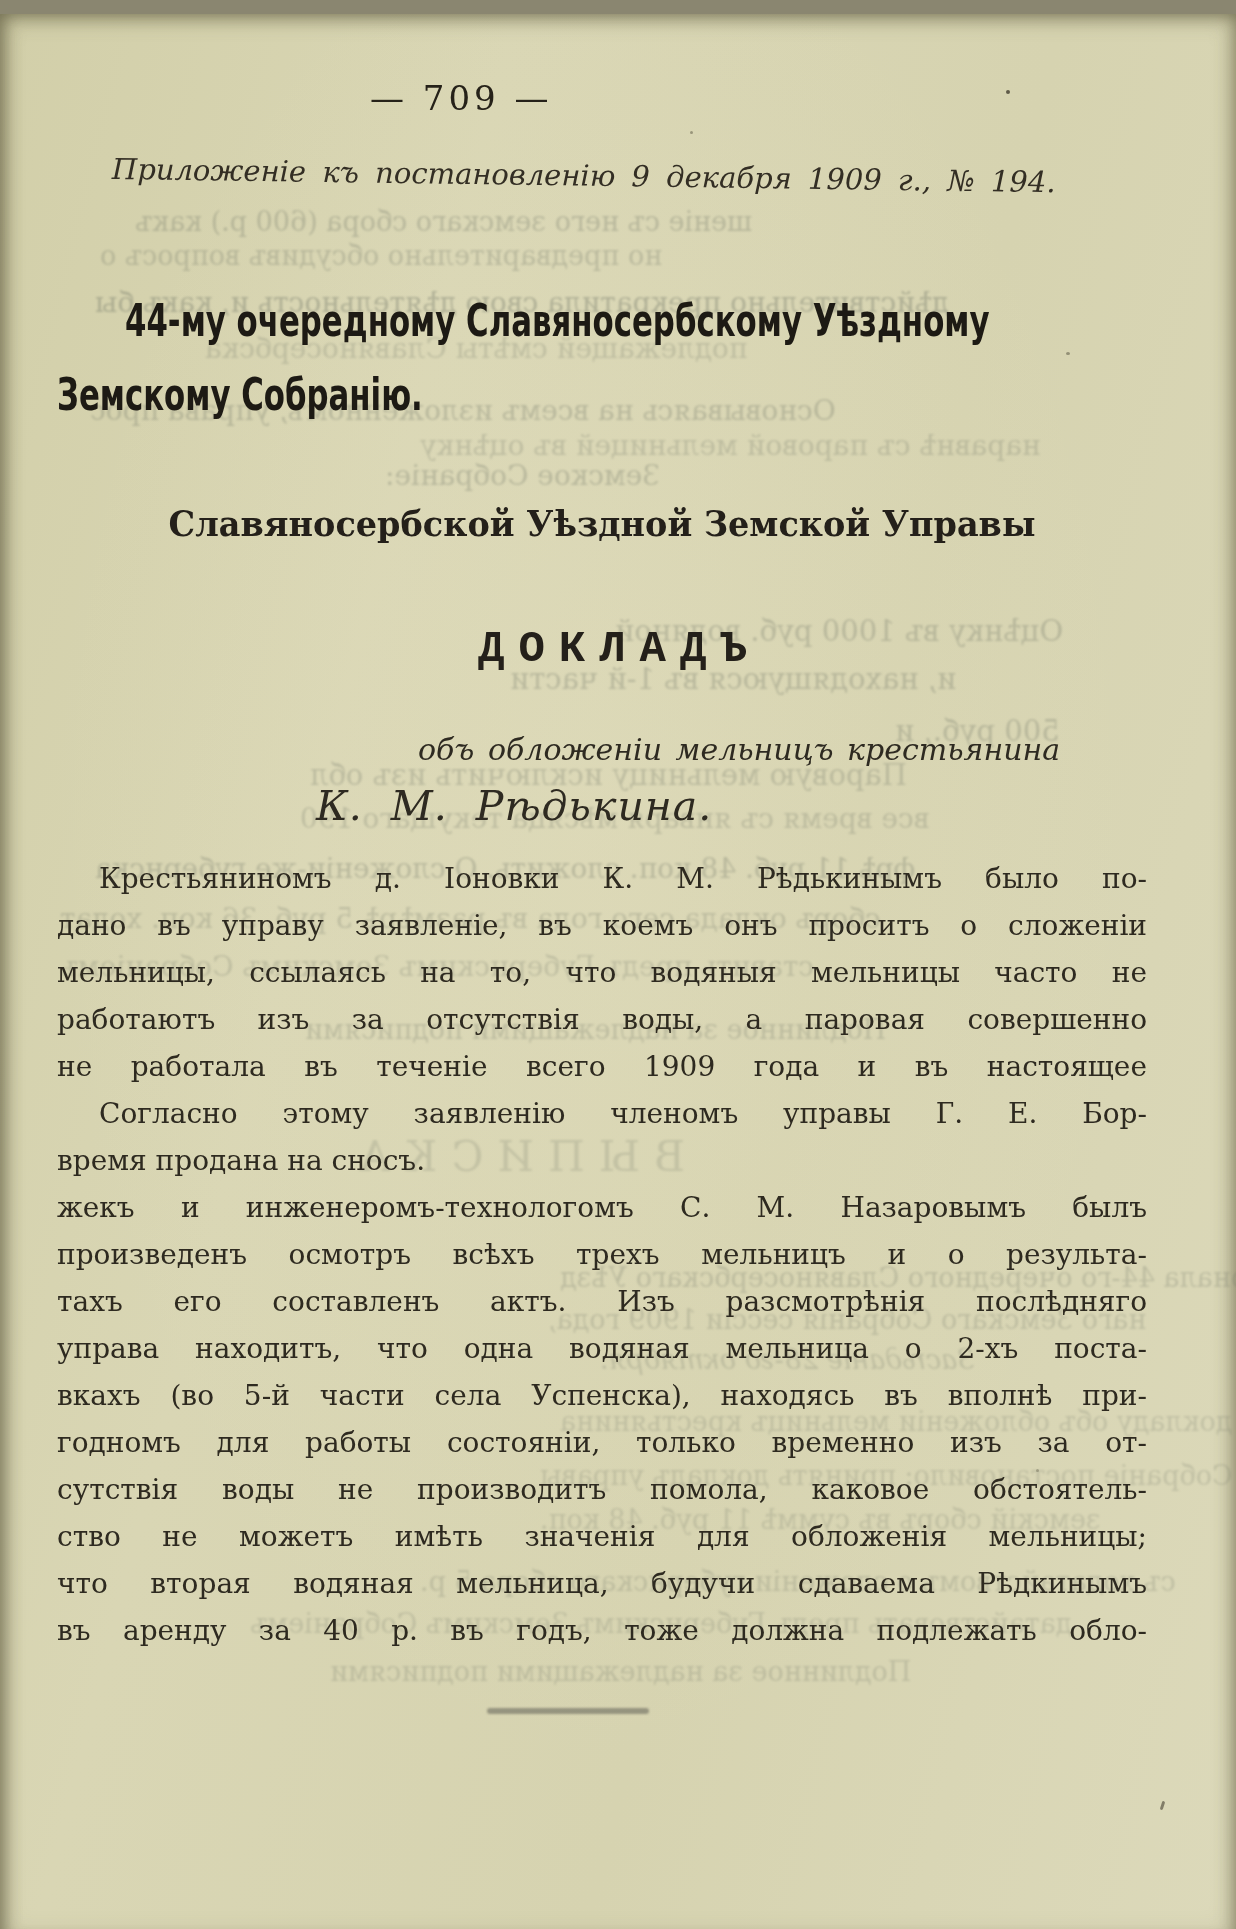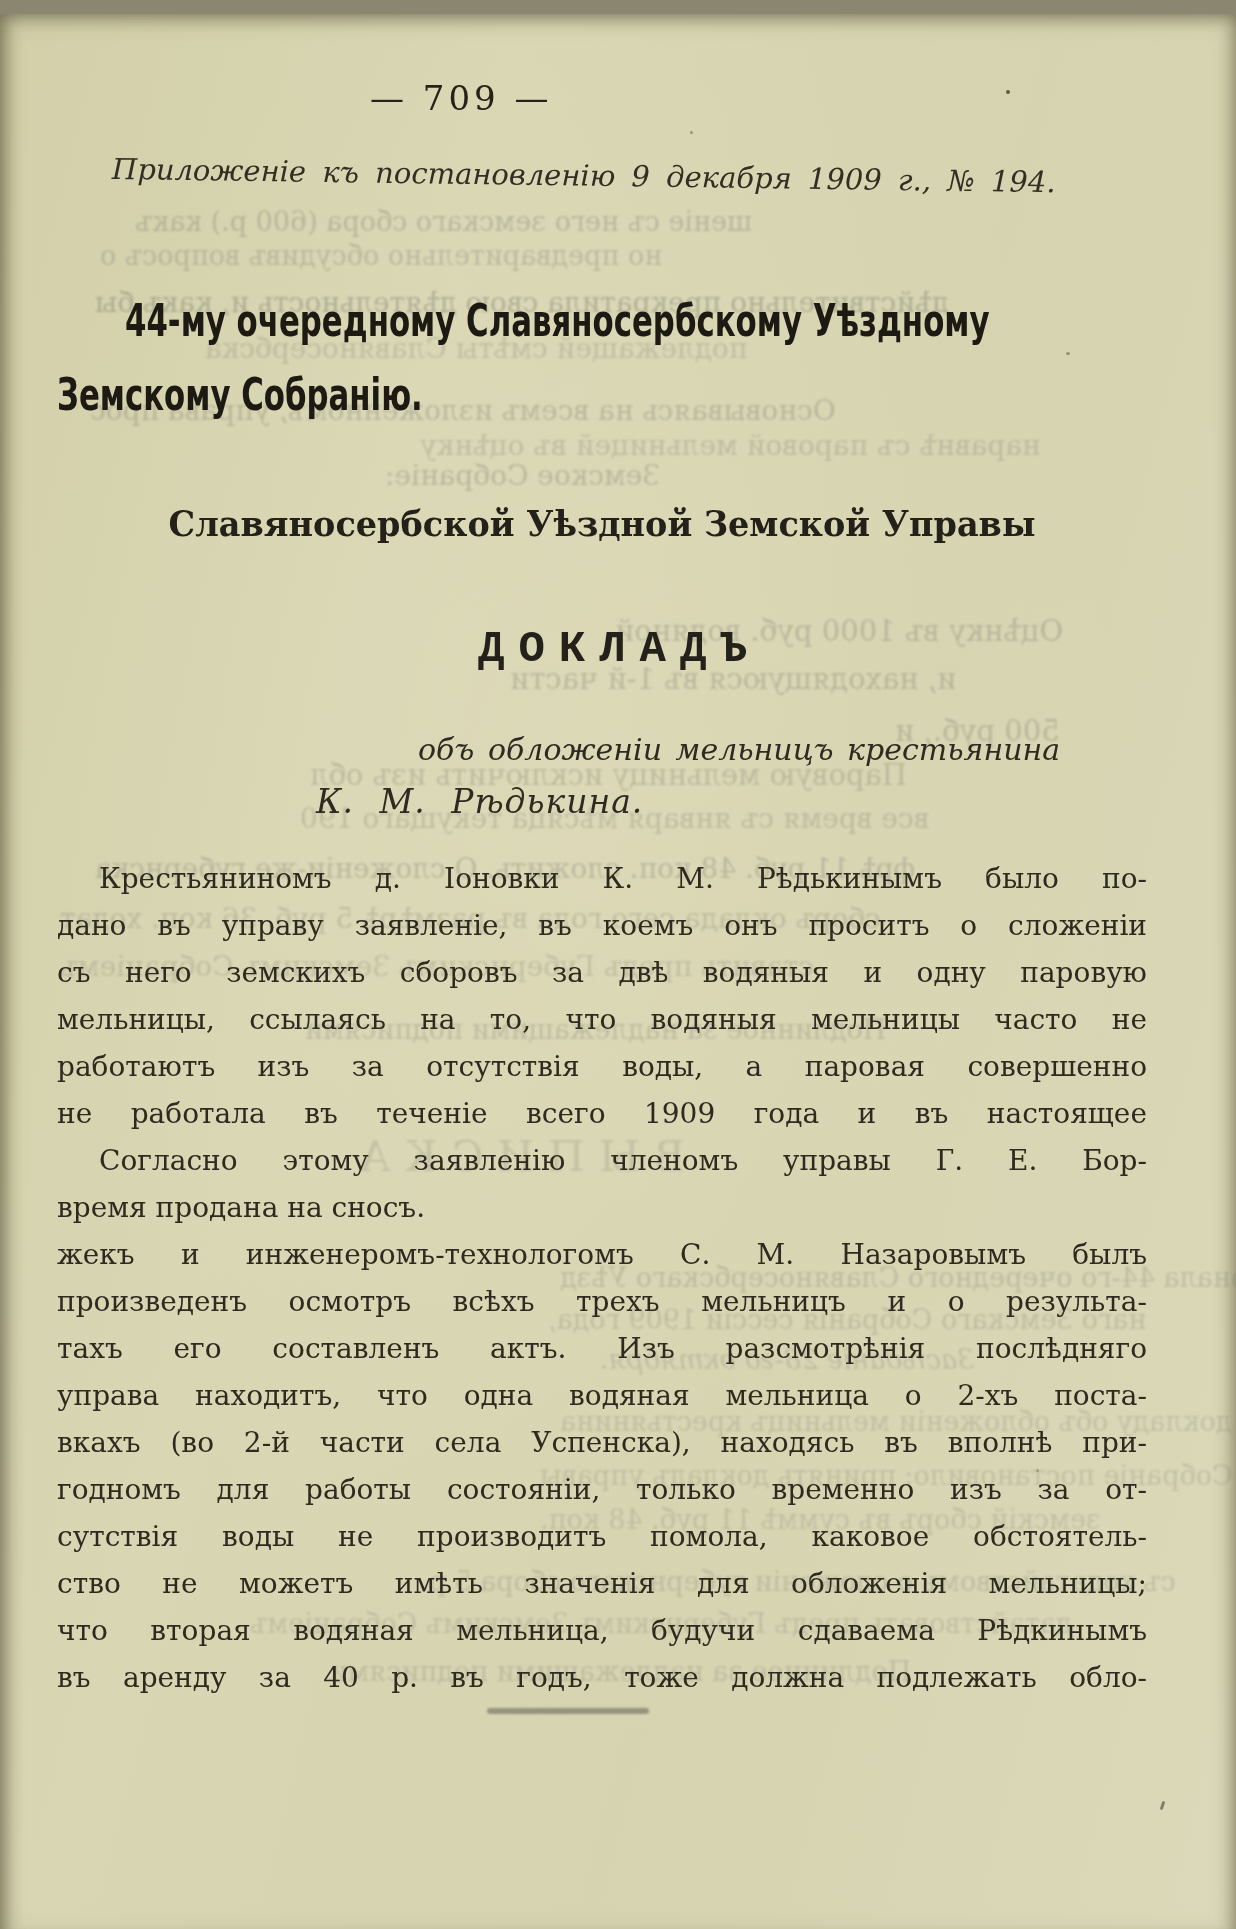--- a/index.html
+++ b/index.html
@@ -59,21 +59,21 @@
     position: absolute; top: 610px; left: 478px;
     font-weight: bold; font-size: 44px; letter-spacing: 14px;
     color: #24201a; white-space: nowrap; font-family: Liberation Mono, monospace;
   }
   .subject1 {
     position: absolute; top: 718px; left: 418px;
     font-style: italic; font-size: 30px; word-spacing: 4px; white-space: nowrap;
   }
   .subject2 {
     position: absolute; top: 768px; left: 316px;
-    font-style: italic; font-size: 33px; letter-spacing: 1px; word-spacing: 14px; white-space: nowrap;
+    font-style: italic; font-size: 41px; letter-spacing: 1px; word-spacing: 14px; white-space: nowrap;
   }
   .bodytext {
     position: absolute; top: 841px; left: 57px; width: 1090px;
     font-size: 28px; line-height: 47px; color: #2e2a20;
   }
   .bl { text-align: justify; text-align-last: justify; text-justify: inter-word; height: 47px; overflow: hidden; }
   .bl.indent { text-indent: 42px; }
   .bl.endline { text-align-last: left; }
   .smudge {
     position: absolute; top: 1694px; left: 487px; width: 162px; height: 6px;
@@ -132,31 +132,30 @@
   <div class="subheading"><span>Славяносербской Уѣздной Земской Управы</span></div>
 
   <div class="doc-title">ДОКЛАДЪ</div>
 
   <div class="subject1">объ обложеніи мельницъ крестьянина</div>
   <div class="subject2">К. М. Рѣдькина.</div>
 
   <div class="bodytext">
     <div class="bl indent">Крестьяниномъ д. Іоновки К. М. Рѣдькинымъ было по-</div>
     <div class="bl">дано въ управу заявленіе, въ коемъ онъ проситъ о сложеніи</div>
-    <div class="bl">съ него земскихъ сборовъ за двѣ водяныя и одну паровую</div>
     <div class="bl">мельницы, ссылаясь на то, что водяныя мельницы часто не</div>
     <div class="bl">работаютъ изъ за отсутствія воды, а паровая совершенно</div>
     <div class="bl">не работала въ теченіе всего 1909 года и въ настоящее</div>
     <div class="bl indent">Согласно этому заявленію членомъ управы Г. Е. Бор-</div>
     <div class="bl endline">время продана на сносъ.</div>
     <div class="bl">жекъ и инженеромъ-технологомъ С. М. Назаровымъ былъ</div>
     <div class="bl">произведенъ осмотръ всѣхъ трехъ мельницъ и о результа-</div>
     <div class="bl">тахъ его составленъ актъ. Изъ разсмотрѣнія послѣдняго</div>
     <div class="bl">управа находитъ, что одна водяная мельница о 2-хъ поста-</div>
-    <div class="bl">вкахъ (во 2-й части села Успенска), находясь въ вполнѣ при-</div>
+    <div class="bl">вкахъ (во 5-й части села Успенска), находясь въ вполнѣ при-</div>
     <div class="bl">годномъ для работы состояніи, только временно изъ за от-</div>
     <div class="bl">сутствія воды не производитъ помола, каковое обстоятель-</div>
     <div class="bl">ство не можетъ имѣть значенія для обложенія мельницы;</div>
     <div class="bl">что вторая водяная мельница, будучи сдаваема Рѣдкинымъ</div>
     <div class="bl">въ аренду за 40 р. въ годъ, тоже должна подлежать обло-</div>
   </div>
 
   <div class="smudge"></div>
   <div class="speck sp1"></div>
   <div class="speck sp2"></div>

